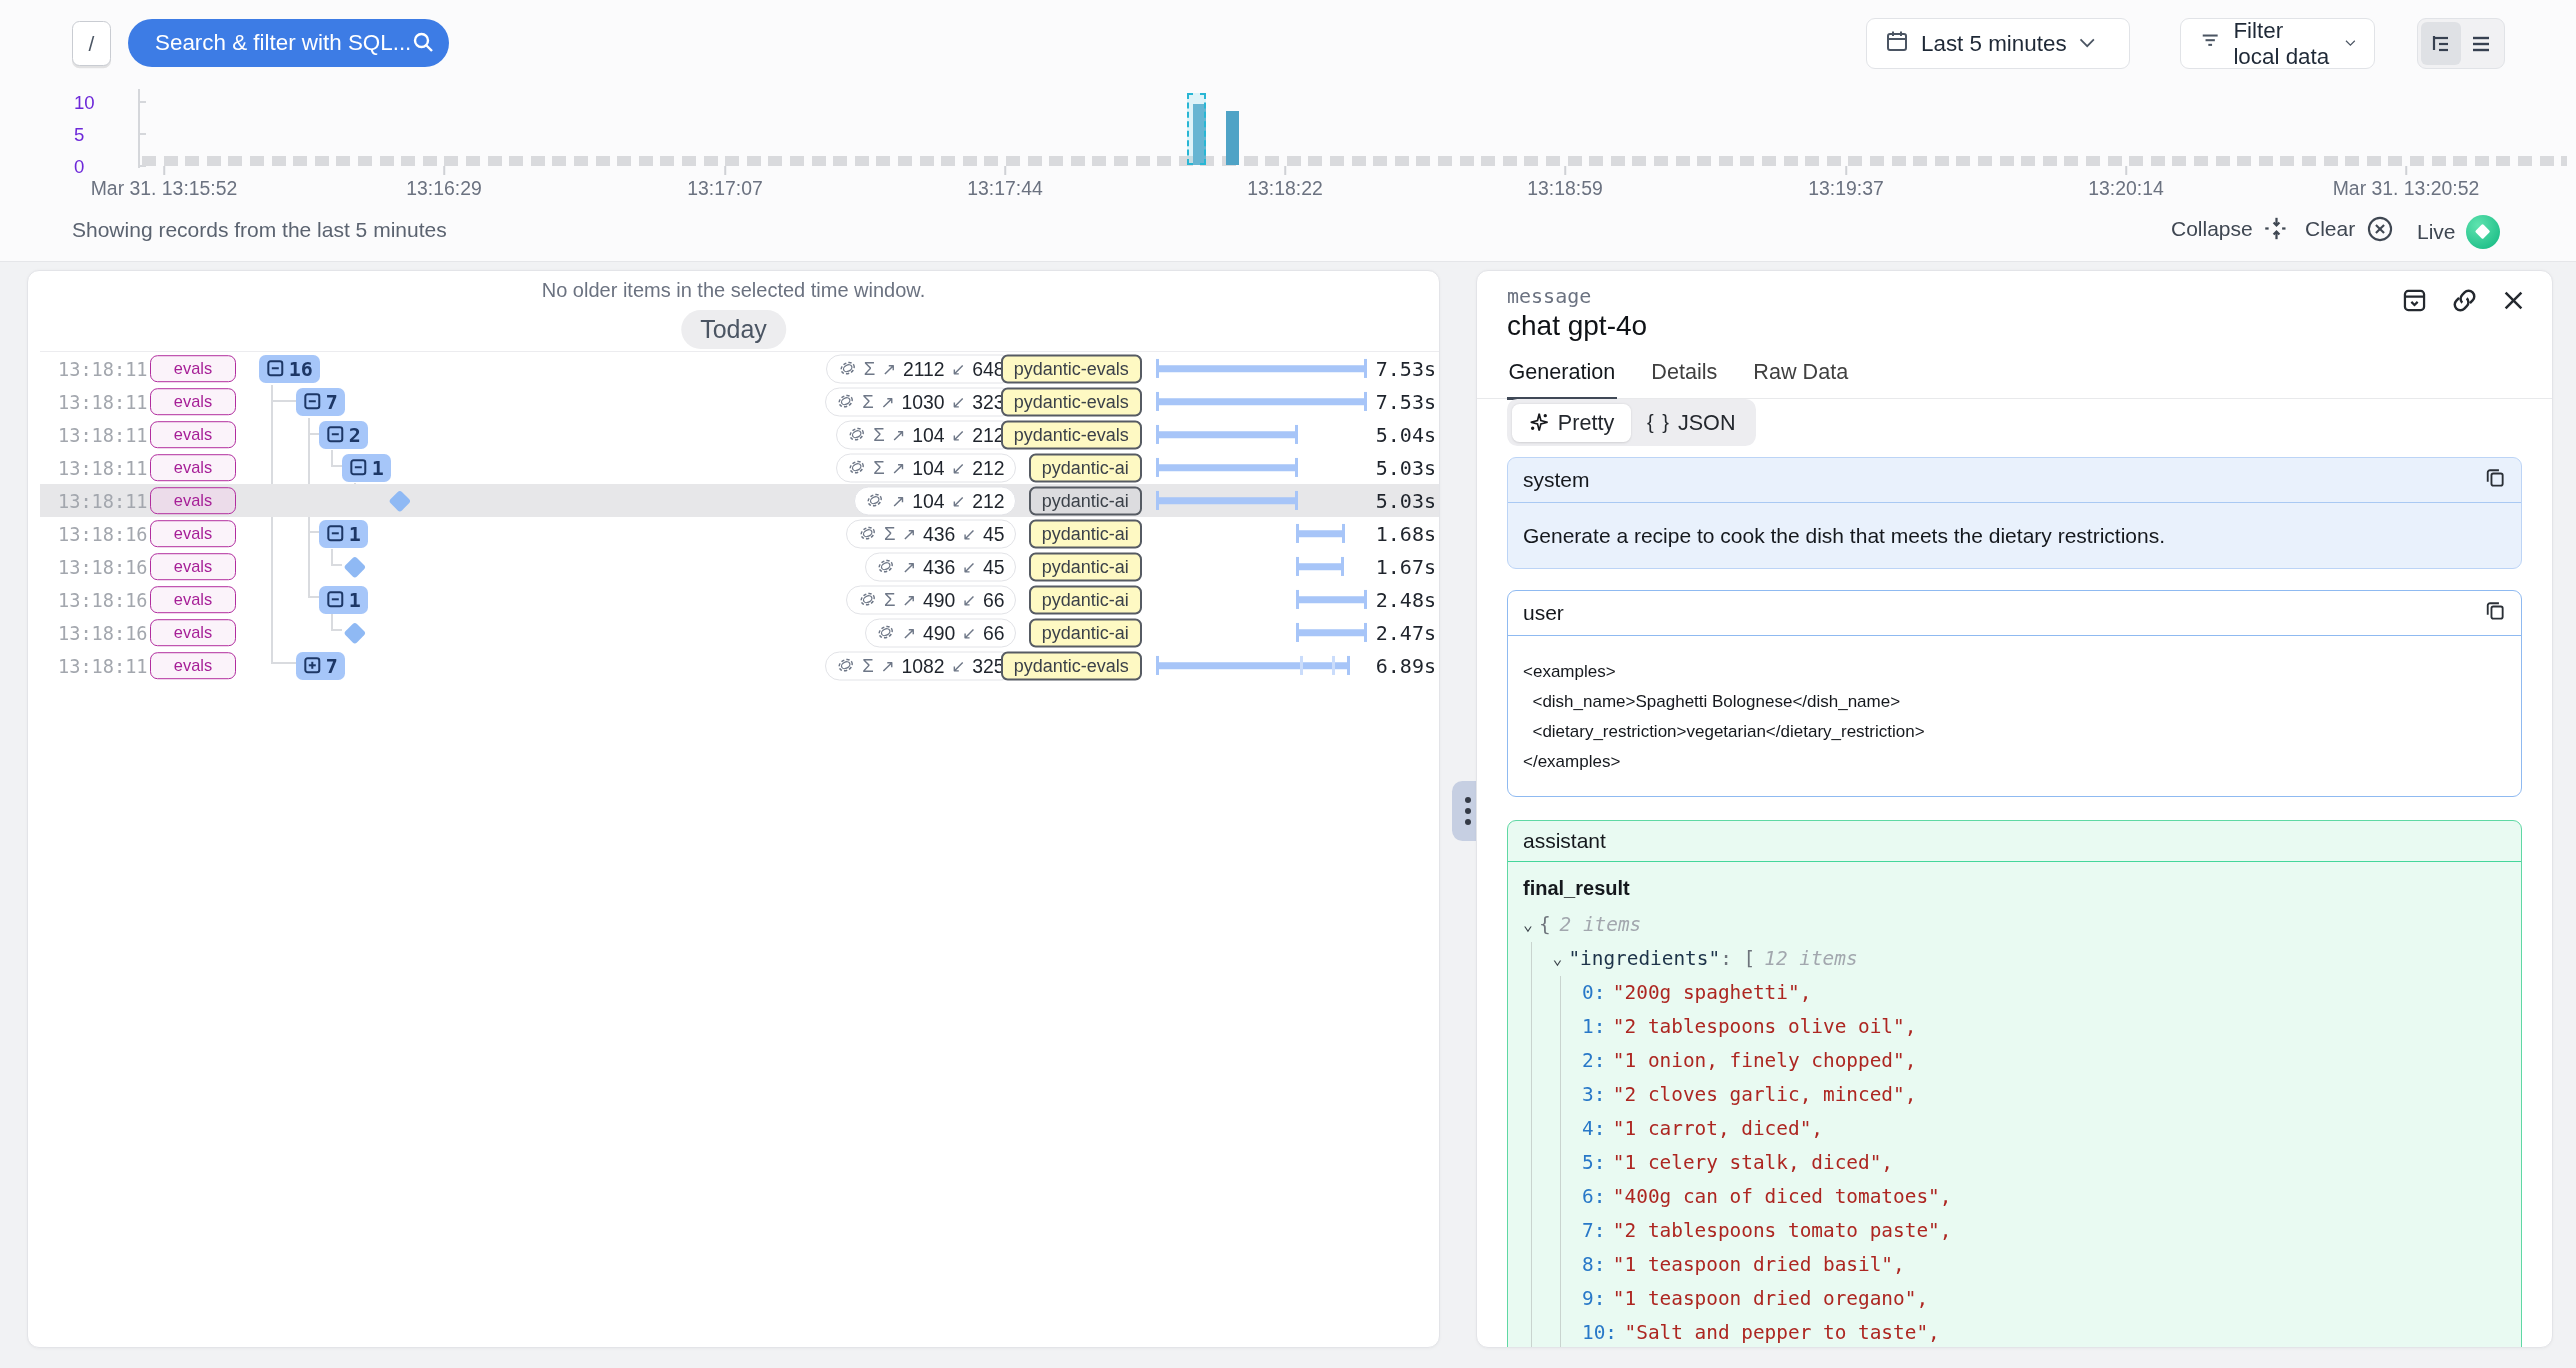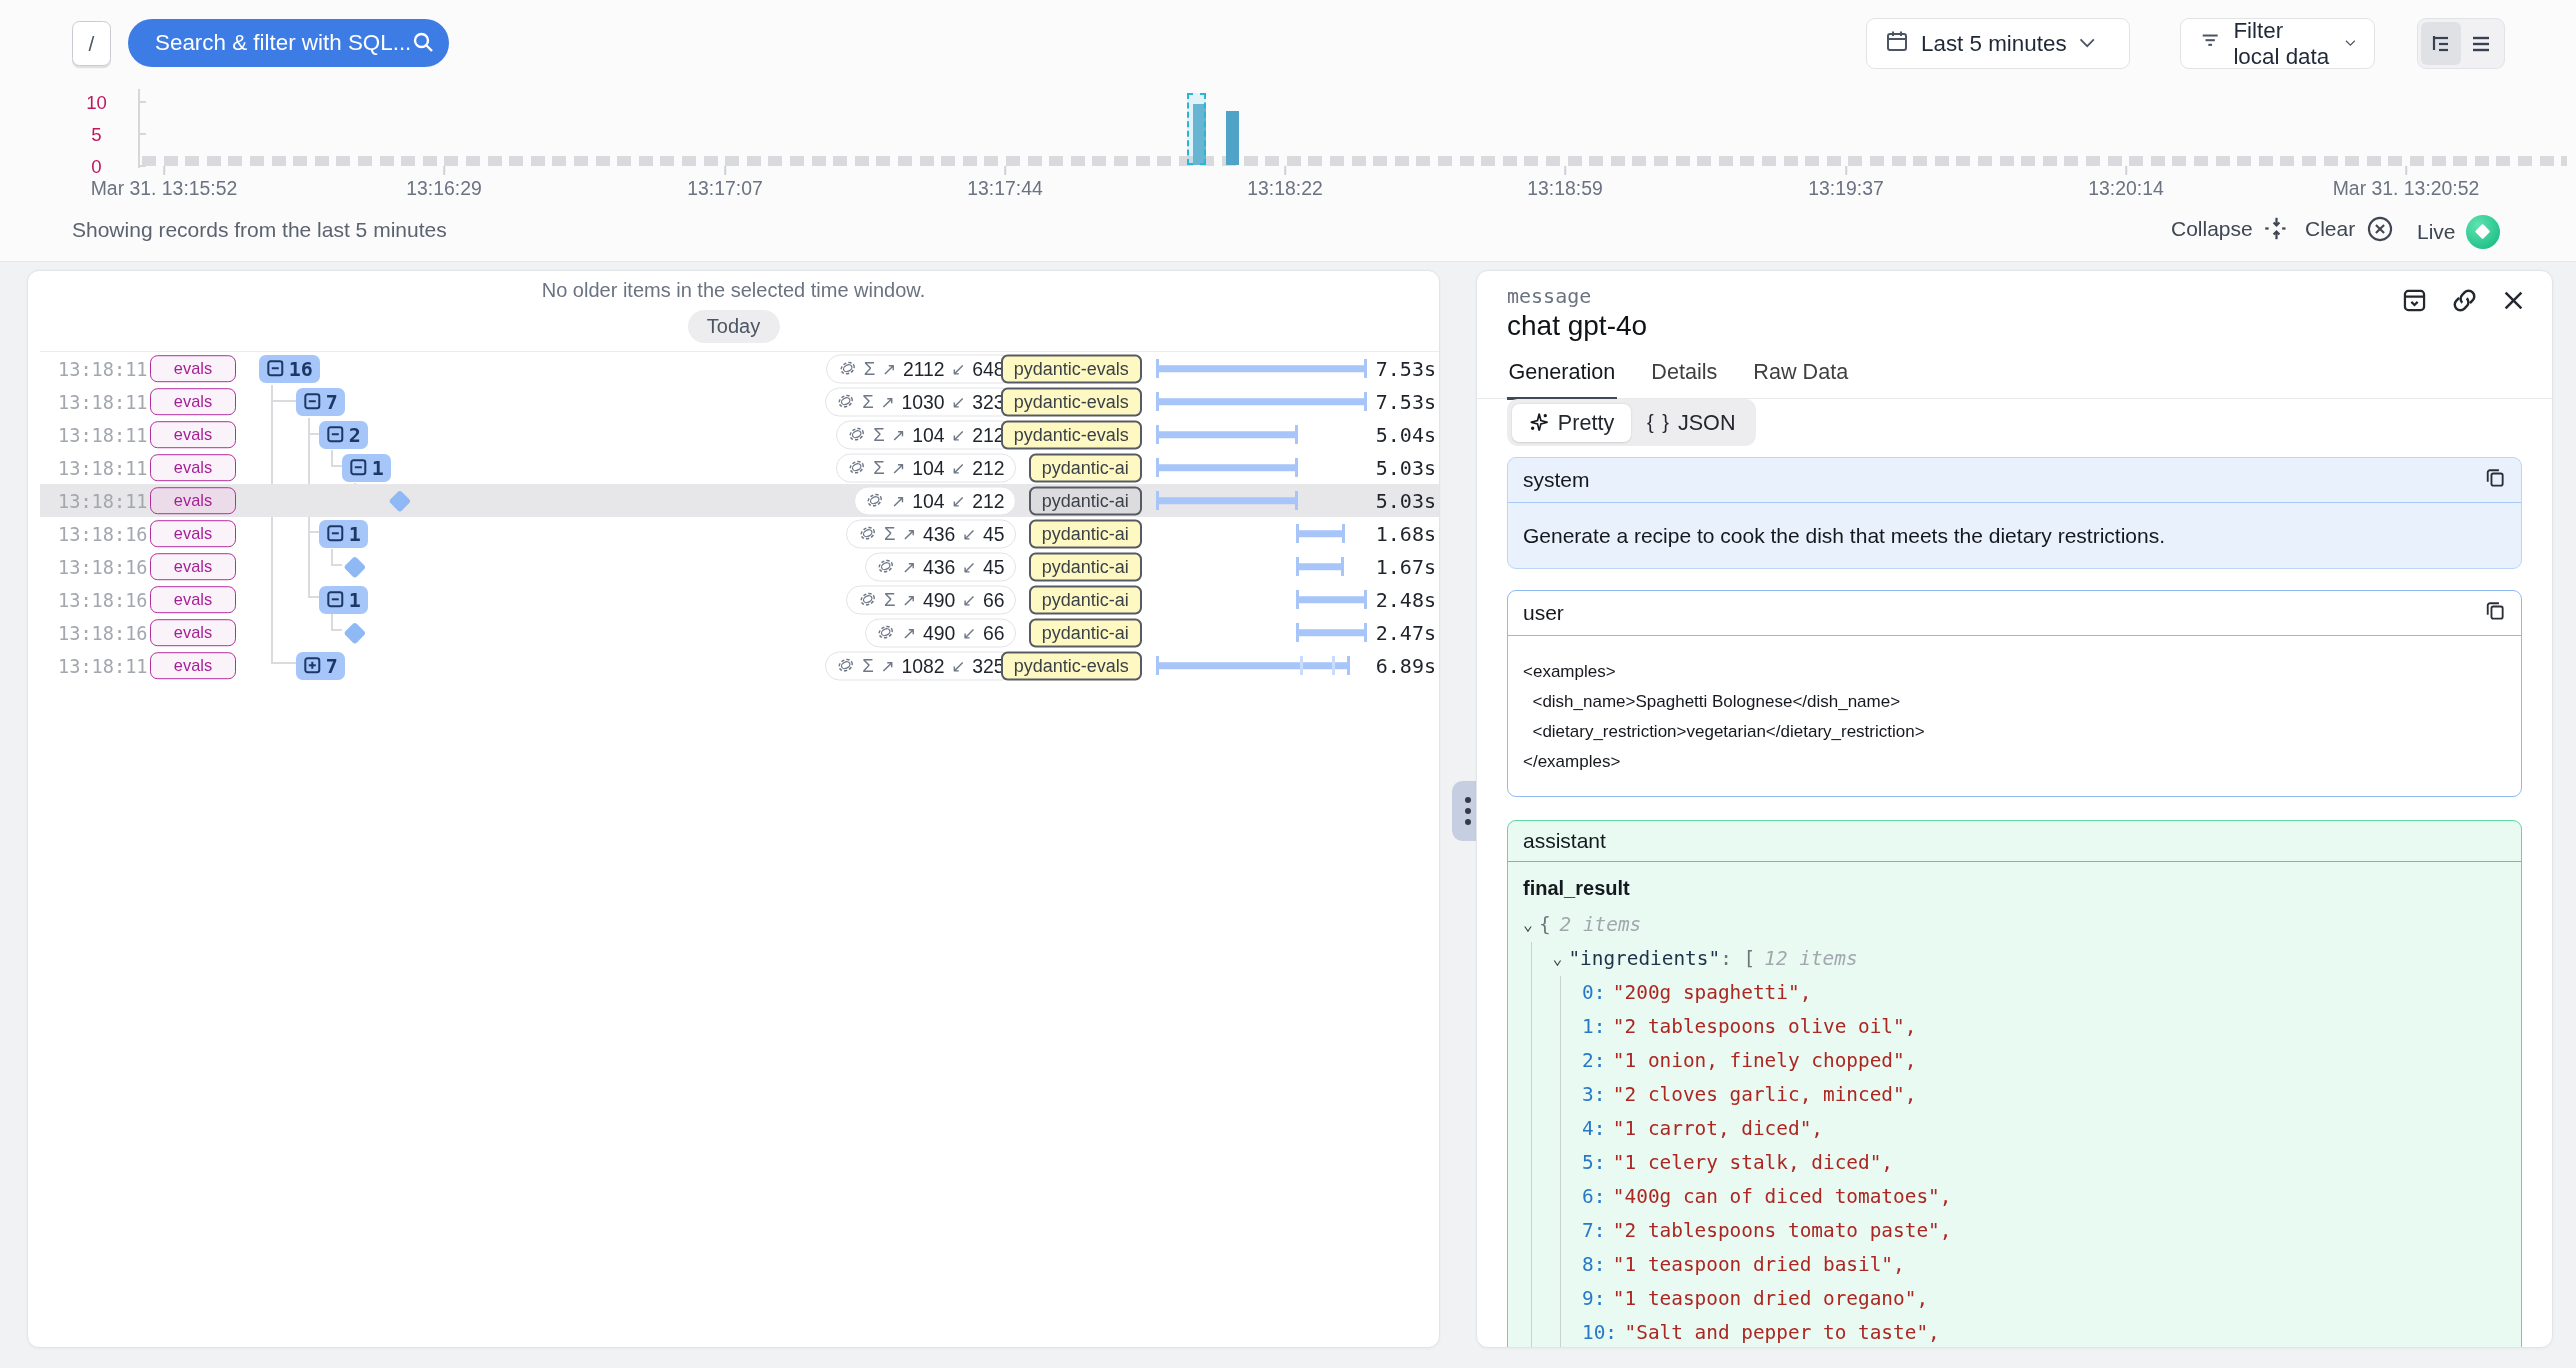--- a/index.html
+++ b/index.html
@@ -15,21 +15,21 @@
   .hbtn { position:absolute; top:18px; height:51px; background:#fff; border:1.5px solid #e1e3e7; border-radius:9px; display:flex; align-items:center; gap:12px; padding:0 18px; font-size:22.4px; color:#1f2937; cursor:pointer; }
   .btn-range { left:1866px; width:264px; }
   .btn-filter { left:2180px; width:195px; }
   .chev { width:16.4px; height:10.4px; }
   .viewtoggle { position:absolute; left:2417px; top:18px; width:88px; height:51px; background:#f1f1f3; border:1.5px solid #e1e3e7; border-radius:9px; display:flex; padding:3px; }
   .vtseg { flex:1; display:flex; align-items:center; justify-content:center; border-radius:6px; cursor:pointer; color:#374151; }
   .vtseg.active { background:#dfe1e5; }
 
   
   .chart { position:absolute; left:0; top:83px; width:2576px; height:119px; }
-  .ylab { position:absolute; right:2457px; width:45px; text-align:center; font-size:18.6px; color:#be185d; }
+  .ylab { position:absolute; right:2457px; width:45px; text-align:left; font-size:18.6px; color:#6d28d9; }
   .yaxis { position:absolute; left:138px; top:6px; width:1.5px; height:79px; background:#d5d7db; }
   .ytick { position:absolute; left:139px; width:6.7px; height:1.5px; background:#d5d7db; }
   .baseline { position:absolute; left:142px; top:73px; width:2425px; height:9.7px;
     background:repeating-linear-gradient(90deg,#d9dadd 0 14px, transparent 14px 21.6px); }
   .chart-bar { position:absolute; bottom:37px; width:13.4px; background:#4fa3c6; }
   .chart-sel { position:absolute; left:1187px; top:10.4px; width:18.6px; height:72px; border:2.2px dashed #29b6d4; background:rgba(160,224,238,.30); }
   .x-tick { position:absolute; top:83px; width:1.5px; height:9px; background:#cfd1d5; transform:translateX(-50%); }
   .x-label { position:absolute; top:94px; transform:translateX(-50%); font-size:19.4px; color:#6b7280; white-space:nowrap; }
 
   
@@ -37,21 +37,21 @@
   .tool { position:absolute; top:215px; display:flex; align-items:center; gap:10.4px; font-size:21px; color:#3f4752; cursor:pointer; }
   .tool svg { display:block; }
   .t-collapse { left:2171px; } .t-clear { left:2305px; } .t-live { left:2417px; }
   .livedot { width:34px; height:34px; border-radius:50%; background:radial-gradient(circle at 35% 30%, #5fe3af, #0fb67f); display:flex; align-items:center; justify-content:center; }
   .livedot i { width:11.2px; height:11.2px; background:#fff; transform:rotate(45deg); border-radius:1.5px; }
 
   
   .card { position:absolute; background:#fff; border:1.5px solid #e3e4e8; border-radius:12px; box-shadow:0 0.7px 3px rgba(0,0,0,.04); overflow:hidden; }
   .tracecard { left:27px; top:270px; width:1413px; height:1078px; }
   .notice { position:absolute; left:0; top:7.5px; width:100%; text-align:center; font-size:20px; color:#6b7280; }
-  .daypill { position:absolute; left:50%; top:39px; transform:translateX(-50%); background:#ededef; border-radius:745px; padding:5.2px 19.4px; font-size:20px; color:#4b5563; }
+  .daypill { position:absolute; left:50%; top:39px; transform:translateX(-50%); background:#ededef; border-radius:745px; padding:5.2px 19.4px; font-size:25px; color:#4b5563; }
   .rows { position:absolute; left:12px; top:80px; width:100%; border-top:1.5px solid #ececef; }
   .trow { position:relative; height:33px; }
   .trow.selected { background:#e7e7e9; }
   .t-time { position:absolute; left:18px; top:50%; transform:translateY(-50%); font-size:18.6px; color:#a3a7ae; }
   .t-badge { position:absolute; left:110px; top:50%; transform:translateY(-50%); width:86px; height:27.6px; border:1.5px solid #b12d9e; border-radius:7.5px; background:#fbf3fa; color:#a61f97; font-size:16.4px; display:flex; align-items:center; justify-content:center; }
   .trow.selected .t-badge { background:#ecdcea; }
   .tree { position:absolute; top:50%; transform:translateY(-50%); display:flex; align-items:center; gap:11.2px; }
   .chip { display:inline-flex; align-items:center; gap:4.5px; background:#a6c6f9; border-radius:6.7px; height:28px; padding:0 6.7px; color:#1d3766; font-size:20px; font-weight:bold; cursor:pointer; }
   .diamond { width:15.7px; height:15.7px; background:#8fb9f4; border-radius:3px; transform:rotate(45deg); margin:0 4.5px; }
   .t-label { font-size:20px; color:#14181f; white-space:nowrap; }

